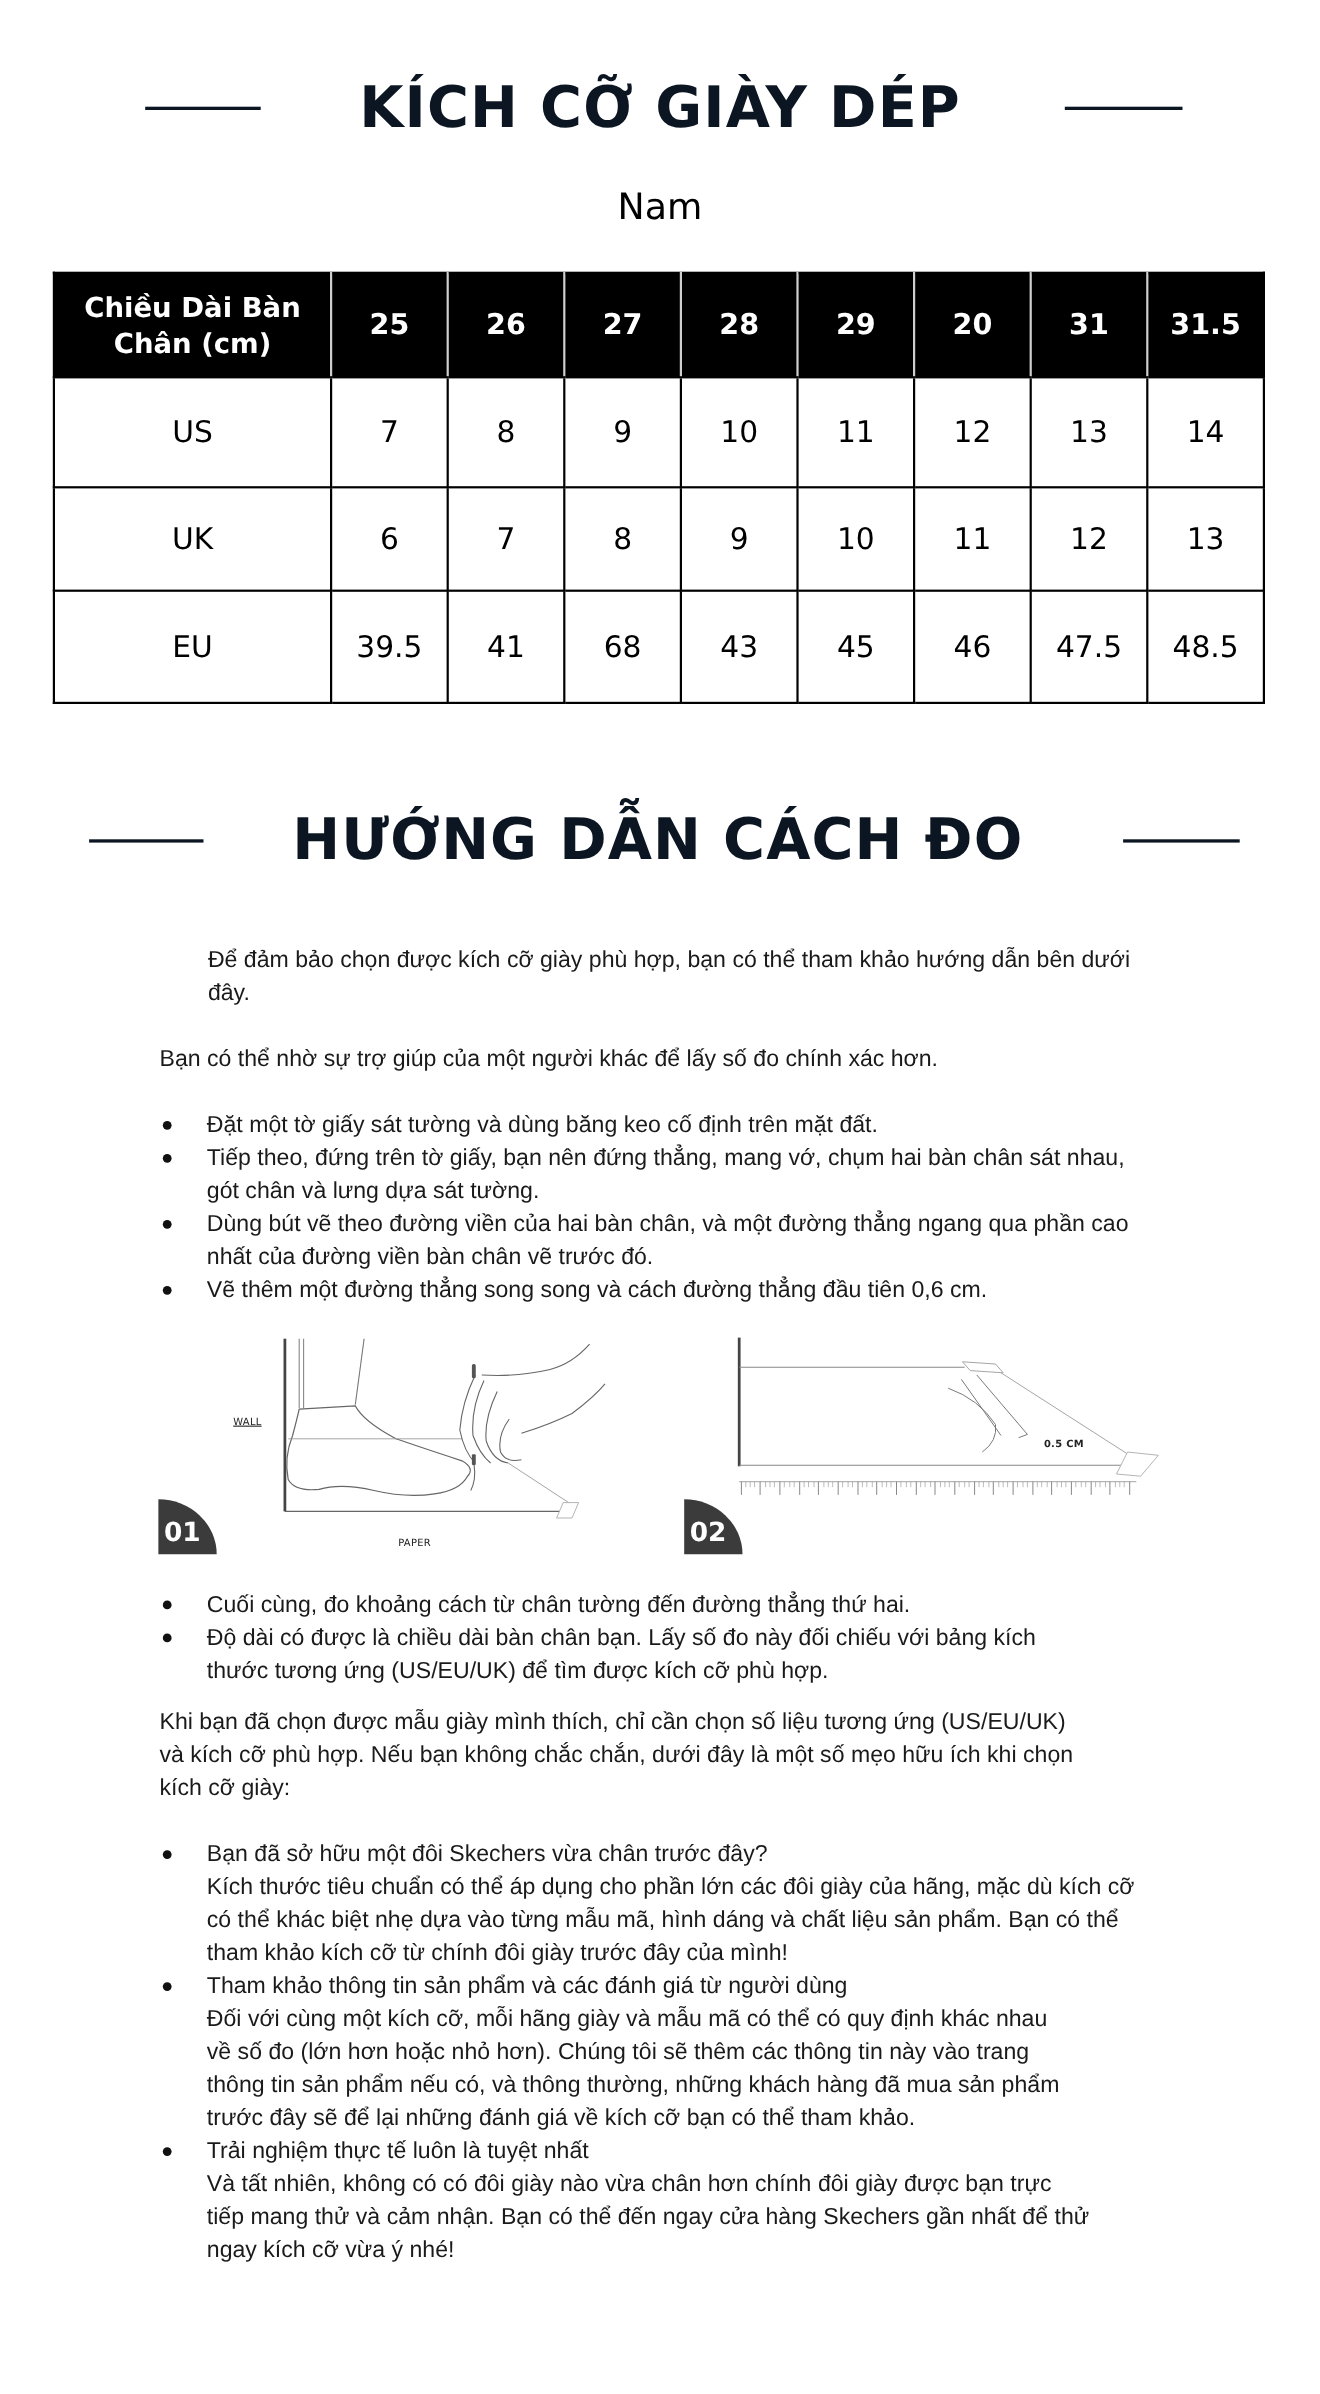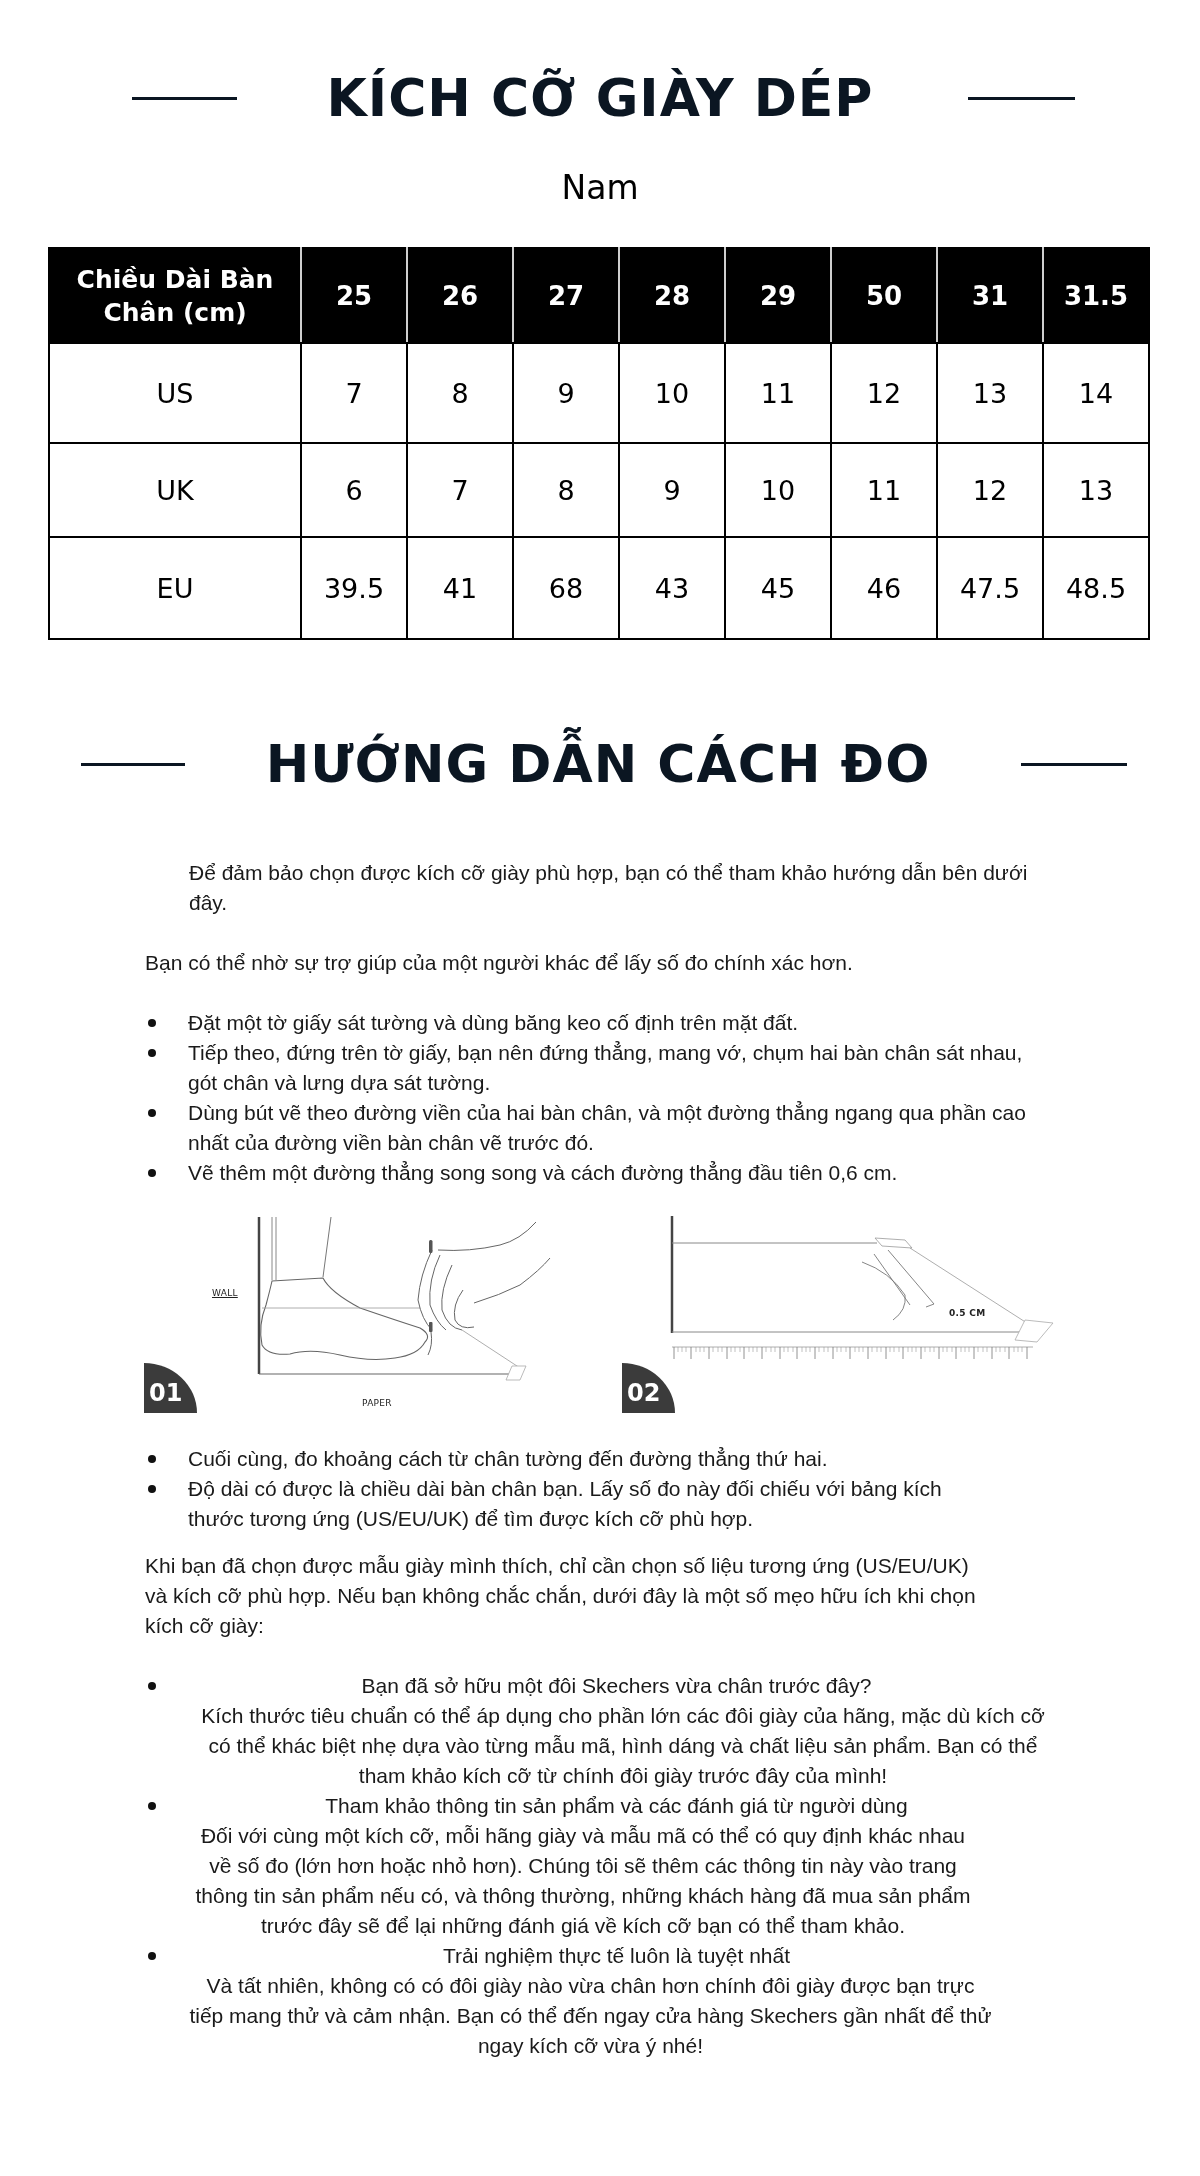--- a/index.html
+++ b/index.html
@@ -53,21 +53,21 @@
       <tr>
         <th>
           <span>Chiều Dài Bàn</span><br>
           <span>Chân (cm)</span>
         </th>
         <th>25</th>
         <th>26</th>
         <th>27</th>
         <th>28</th>
         <th>29</th>
-        <th>50</th>
+        <th>20</th>
         <th>31</th>
         <th>31.5</th>
       </tr>
     </thead>
     <tbody>
       <tr class="r-us">
         <td>US</td>
         <td>7</td>
         <td>8</td>
         <td>9</td>
@@ -244,21 +244,21 @@
   <div class="badge" style="left:622px; top:1363px;">
       <span>02</span>
     </div>
 
   <div class="body-text" style="top:1444px; width:900px;">
     <ul class="bullets">
       <li><span class="dot"></span><span>Cuối cùng, đo khoảng cách từ chân tường đến đường thẳng thứ hai.</span></li>
       <li><span class="dot"></span><span style="display:inline-block; width:800px;">Độ dài có được là chiều dài bàn chân bạn. Lấy số đo này đối chiếu với bảng kích thước tương ứng (US/EU/UK) để tìm được kích cỡ phù hợp.</span></li>
     </ul>
     <p class="para" style="margin-top:17px; width:840px;">Khi bạn đã chọn được mẫu giày mình thích, chỉ cần chọn số liệu tương ứng (US/EU/UK) và kích cỡ phù hợp. Nếu bạn không chắc chắn, dưới đây là một số mẹo hữu ích khi chọn kích cỡ giày:</p>
-    <ul class="bullets" style="margin-top:30px;text-align:center;">
+    <ul class="bullets" style="margin-top:30px;">
       <li>
         <span class="dot"></span>
         <span class="tip-title">Bạn đã sở hữu một đôi Skechers vừa chân trước đây?</span>
         <span class="tip-body" style="width:870px;">Kích thước tiêu chuẩn có thể áp dụng cho phần lớn các đôi giày của hãng, mặc dù kích cỡ có thể khác biệt nhẹ dựa vào từng mẫu mã, hình dáng và chất liệu sản phẩm. Bạn có thể tham khảo kích cỡ từ chính đôi giày trước đây của mình!</span>
       </li>
       <li>
         <span class="dot"></span>
         <span class="tip-title">Tham khảo thông tin sản phẩm và các đánh giá từ người dùng</span>
         <span class="tip-body" style="width:790px;">Đối với cùng một kích cỡ, mỗi hãng giày và mẫu mã có thể có quy định khác nhau về số đo (lớn hơn hoặc nhỏ hơn). Chúng tôi sẽ thêm các thông tin này vào trang thông tin sản phẩm nếu có, và thông thường, những khách hàng đã mua sản phẩm trước đây sẽ để lại những đánh giá về kích cỡ bạn có thể tham khảo.</span>
       </li>

